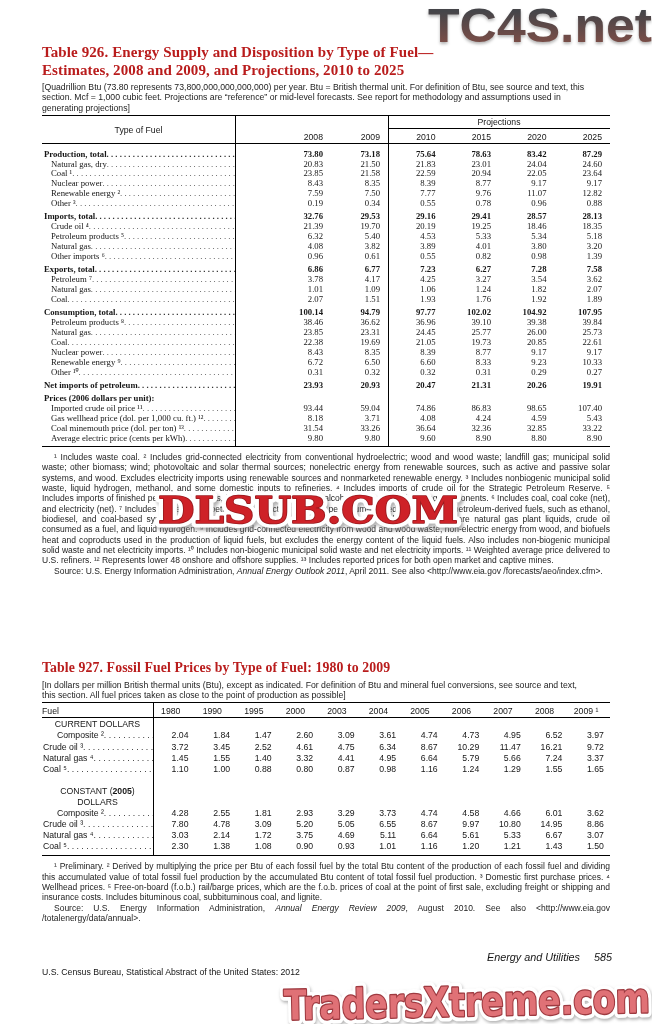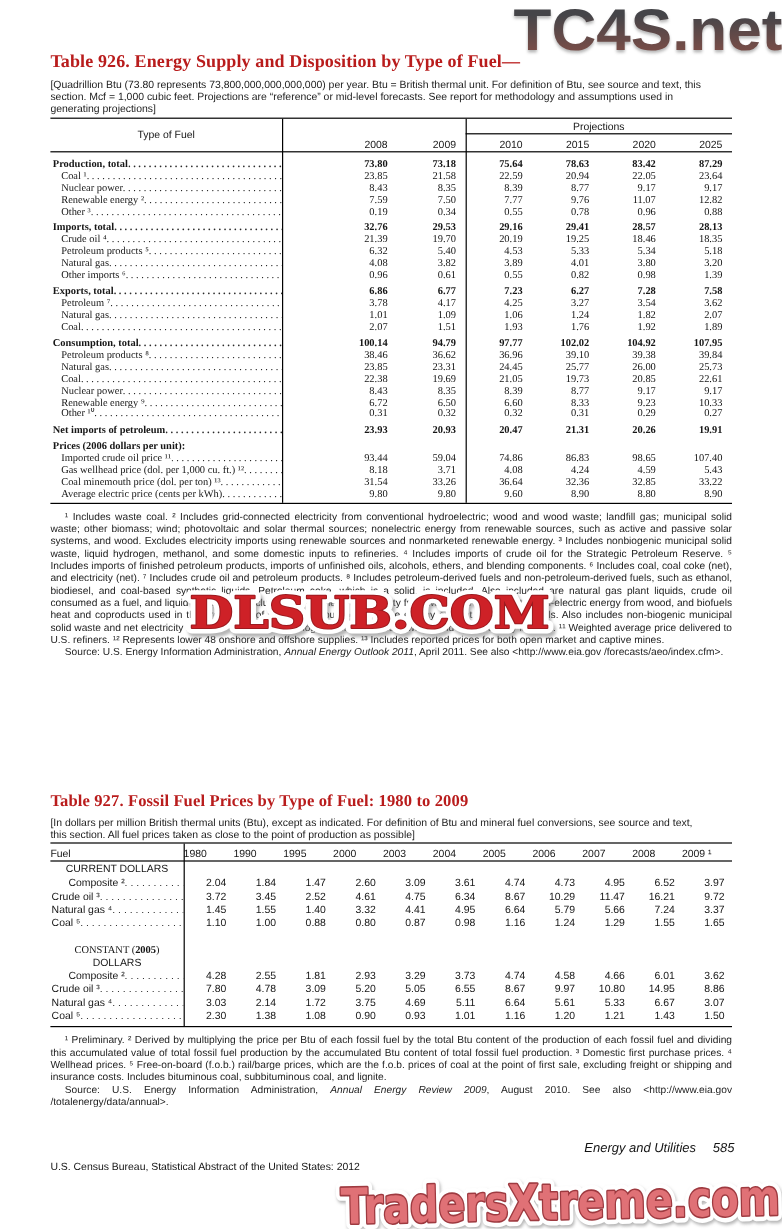--- a/index.html
+++ b/index.html
@@ -51,49 +51,50 @@
   
   .fnote{font-size:8.5px;line-height:10.35px;text-align:justify;margin-top:5px;color:#1c1c1c;}
   .fnote p{margin:0;text-indent:12px;}
   .ital{font-style:italic;}
 
   
   .sec927{position:absolute;left:42px;top:659px;width:568px;}
   .t927 .hdr{border-bottom:1px solid #000;display:grid;
     grid-template-columns:111px repeat(11,41.54px);height:14px;font-size:8.7px;align-items:end;}
   .t927 .h-fuel{padding-bottom:1px;}
-  .t927 .h-year{text-align:left;padding:0 6px 1px 0;}
+  .t927 .h-year{text-align:center;padding:0 6px 1px 0;}
   .t927 .vl-light{left:111px;width:1px;}
   .t927 .body{padding:1px 0 3px 0;}
   .t927 .t-row{display:grid;grid-template-columns:111px repeat(11,41.54px);
     font-size:8.7px;line-height:11.1px;}
   .t927 .t-row .num{padding-right:6px;}
   .t927 .r-flush .lblcell{padding-left:1px;}
   .t927 .r-indent .lblcell{padding-left:15px;}
   .t927 .sec-label{font-size:8.7px;line-height:11.1px;width:111px;text-align:center;}
-  .t927 .sec-label.gap{margin-top:11px;font-family:Liberation Serif, serif;}
+  .t927 .sec-label.gap{margin-top:11px;}
   .t927 .sec-label .b{font-weight:700;}
 
   
   .footer-right{position:absolute;top:951px;right:40px;font-size:10.8px;color:#141414;font-style:italic;}
   .footer-right .pg{margin-left:14px;}
   .footer-left{position:absolute;top:967px;left:42px;font-size:8.7px;color:#141414;}
 
   
   .wm{position:absolute;pointer-events:none;}
   .wm-top{top:-2px;right:-4px;filter:drop-shadow(0 2px 1.5px rgba(90,90,90,.45));}
   .wm-mid{left:150px;top:482px;filter:drop-shadow(2px 3px 1.5px rgba(120,120,120,.55));}
   .wm-bot{right:-6px;bottom:-7px;filter:drop-shadow(1px 2px 1.5px rgba(110,110,110,.5));}
 </style>
 </head>
 <body>
 
 <div class="content">
 
   <div class="t-title title1">Table 926. Energy Supply and Disposition by Type of Fuel—</div>
+  <div class="t-title">Estimates, 2008 and 2009, and Projections, 2010 to 2025</div>
   <div class="bracket-note">[Quadrillion Btu (73.80 represents 73,800,000,000,000,000) per year. Btu = British thermal unit. For definition of Btu, see source and text, this section. Mcf = 1,000 cubic feet. Projections are “reference” or mid-level forecasts. See report for methodology and assumptions used in generating projections]</div>
 
   <div class="tbl t926">
     <div class="vline vl-light"></div>
     <div class="vline vl-heavy"></div>
 
     <div class="hdr">
       <div class="h-fuel">Type of Fuel</div>
       <div class="h-proj">Projections</div>
       <div class="h-year" style="grid-column:2">2008</div>
@@ -110,20 +111,32 @@
           <div class="cell lblcell">
             <span class="lbl">Production, total</span>
             <span class="dots"></span>
           </div>
           <div class="cell num">73.80</div>
           <div class="cell num">73.18</div>
           <div class="cell num">75.64</div>
           <div class="cell num">78.63</div>
           <div class="cell num">83.42</div>
           <div class="cell num">87.29</div>
+        </div>
+        <div class="t-row r-sub">
+          <div class="cell lblcell">
+            <span class="lbl">Natural gas, dry</span>
+            <span class="dots"></span>
+          </div>
+          <div class="cell num">20.83</div>
+          <div class="cell num">21.50</div>
+          <div class="cell num">21.83</div>
+          <div class="cell num">23.01</div>
+          <div class="cell num">24.04</div>
+          <div class="cell num">24.60</div>
         </div>
         <div class="t-row r-sub">
           <div class="cell lblcell">
             <span class="lbl">Coal ¹</span>
             <span class="dots"></span>
           </div>
           <div class="cell num">23.85</div>
           <div class="cell num">21.58</div>
           <div class="cell num">22.59</div>
           <div class="cell num">20.94</div>

